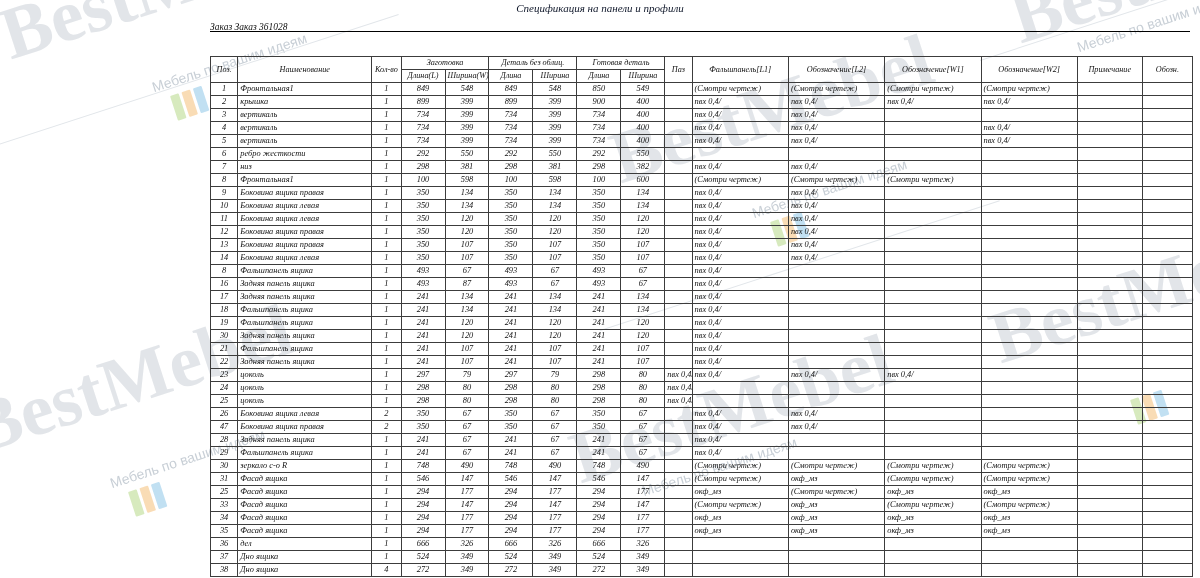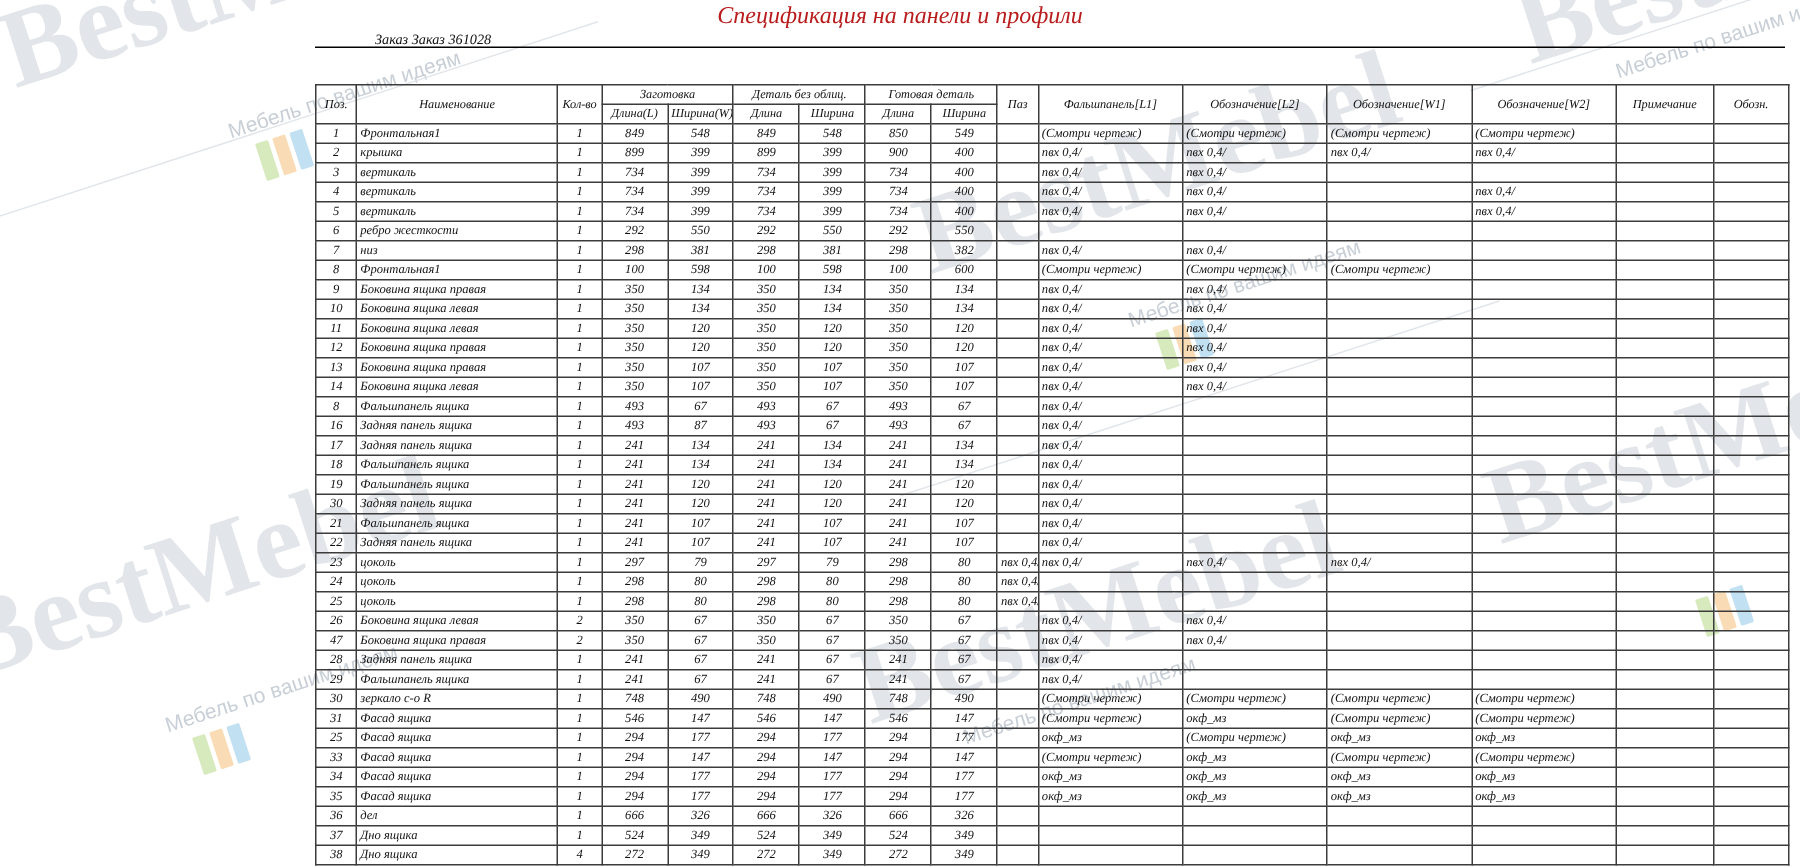--- a/index.html
+++ b/index.html
@@ -68,22 +68,22 @@
   }
 
   .doc-title {
     position: absolute;
     top: 2px;
     left: 0;
     width: 1200px;
     text-align: center;
     font-family: "Liberation Serif", serif;
     font-style: italic;
-    font-size: 16px;
-    color: #b91c1c;
+    font-size: 11px;
+    color: #0f172a;
   }
 
   .hdr-fields {
     position: absolute;
     top: 22px;
     left: 210px;
     width: 980px;
     font-family: "Liberation Serif", serif;
     font-style: italic;
     font-size: 9.5px;
@@ -92,21 +92,20 @@
   .hdr-row {
     position: relative;
     height: 11px;
     line-height: 11px;
   }
   .hdr-row .lbl {
     position: relative;
     z-index: 2;
     background: transparent;
     padding-right: 4px;
-    margin-left: 40px;
   }
   .hdr-row .rule {
     position: absolute;
     left: 0;
     right: 0;
     bottom: 1px;
     border-bottom: 1px solid #000;
     z-index: 1;
   }
 

